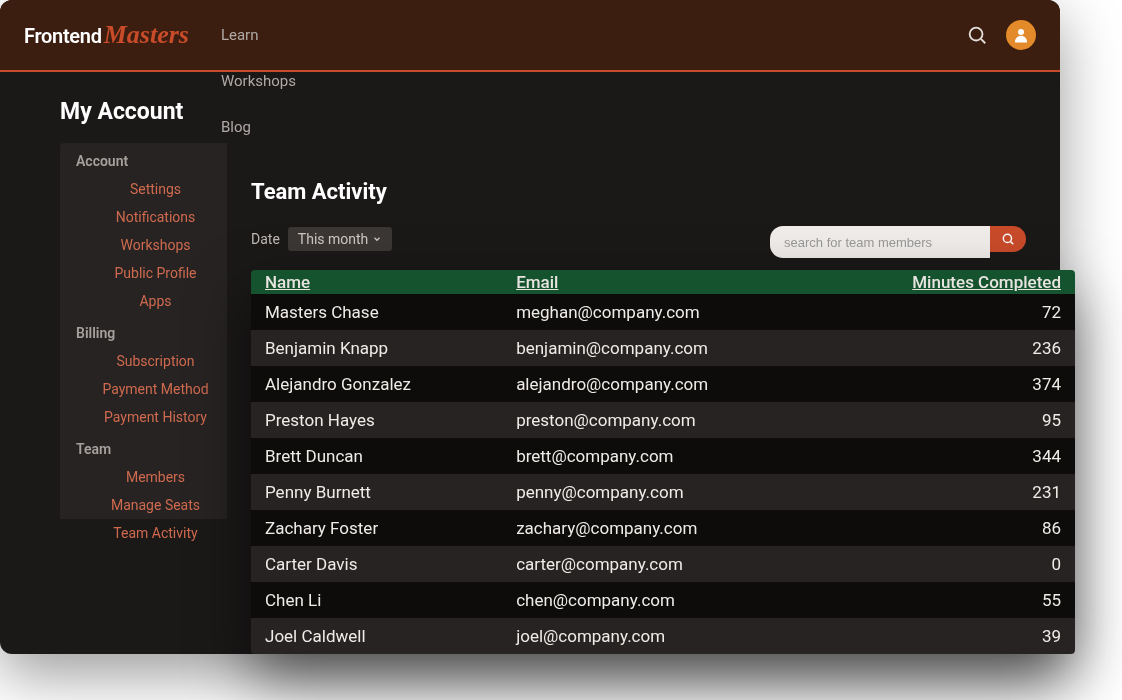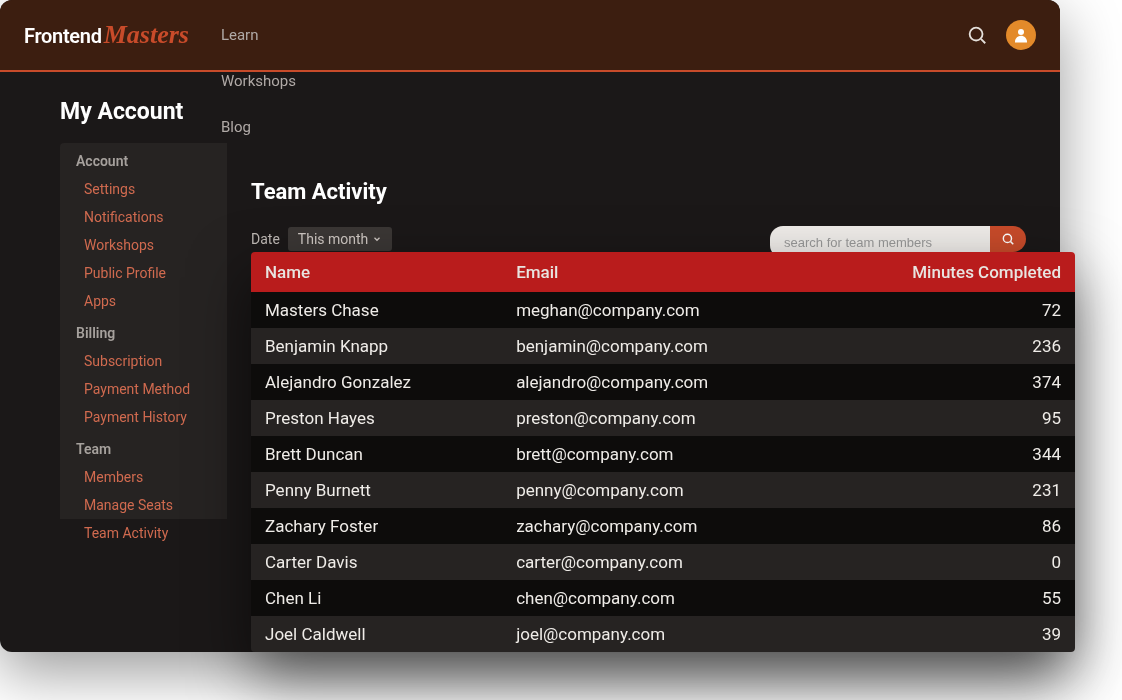--- a/index.html
+++ b/index.html
@@ -89,20 +89,21 @@
     font-size: 14px;
     padding: 10px 0 6px 16px;
     background: #262322;
   }
   .side-link {
     color: #d06a4f;
     font-size: 14px;
     padding: 6px 0 6px 24px;
     background: #262322;
     cursor: pointer;
+    text-align: center;
   }
   .side-link.active {
     background: #1b1818;
     color: #d06a4f;
   }
   .sidebar .side-head:first-child { border-top-left-radius: 4px; }
   
   .content {
     flex: 1;
     padding: 36px 0 0 24px;
@@ -111,20 +112,21 @@
   .content h2 {
     color: #fff;
     font-size: 22px;
     font-weight: 700;
     margin-bottom: 22px;
   }
   .toolbar {
     display: flex;
     align-items: center;
     justify-content: space-between;
+    margin-bottom: 18px;
     padding-right: 34px;
   }
   .date-filter {
     display: flex; align-items: center; gap: 8px;
     font-size: 14px;
   }
   .date-filter .lbl { color: #bfb9b5; }
   .date-filter .sel {
     background: #3b3735;
     color: #cfc8c3;
@@ -165,22 +167,23 @@
     box-shadow: 0 25px 60px rgba(0,0,0,0.55);
     border-radius: 4px;
     overflow: hidden;
   }
   table { width: 100%; border-collapse: collapse; }
   thead th {
     text-align: left;
     color: #e8e4e0;
     font-weight: 500;
     font-size: 17px;
-    background: #b91c1c;
-    padding: 10px 14px;
+    background: #14532d;
+    padding: 2px 14px;
+    text-decoration: underline;
   }
   thead th:last-child { text-align: right; }
   tbody td {
     color: #efece8;
     font-size: 17px;
     padding: 8px 14px;
   }
   tbody td:last-child { text-align: right; }
   tbody tr:nth-child(odd) { background: #0d0c0b; }
   tbody tr:nth-child(even) { background: #262322; }

